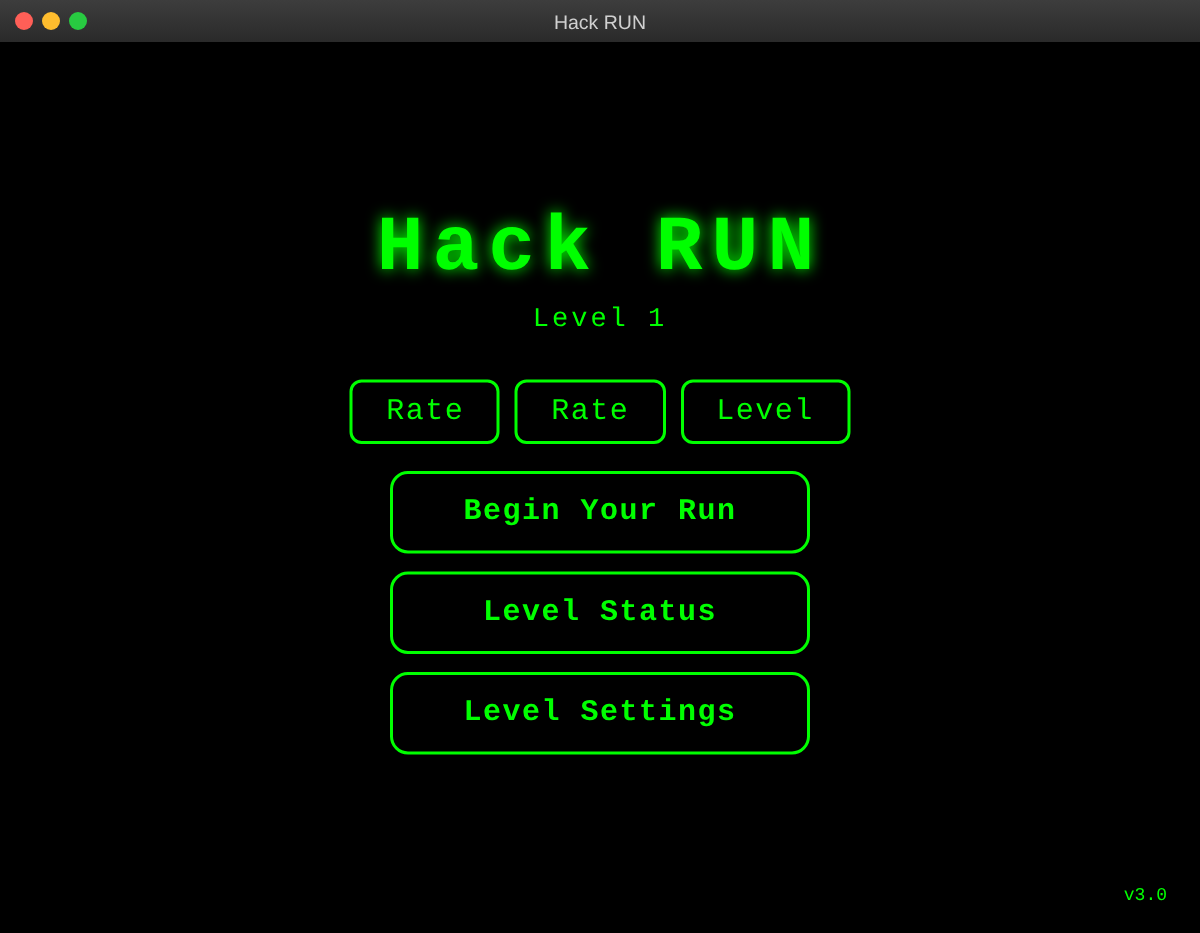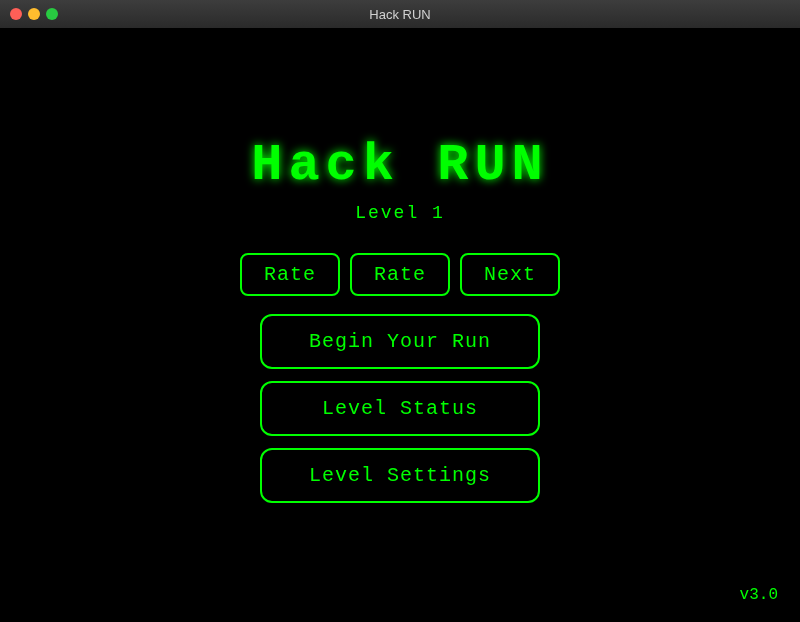--- a/index.html
+++ b/index.html
@@ -104,34 +104,34 @@
     }
 
     .btn-large {
       color: #00ff00;
       background: transparent;
       border: 2px solid #00ff00;
       border-radius: 12px;
       padding: 14px 0;
       width: 280px;
       font-size: 20px;
-      font-weight: normal;
+      font-weight: bold;
       font-family: 'Courier New', Courier, monospace;
       cursor: pointer;
       letter-spacing: 1px;
       margin-bottom: 12px;
       text-align: center;
     }
 
     .version-text {
       position: absolute;
       bottom: 18px;
       right: 22px;
       color: #00ff00;
-      font-size: 16px;
+      font-size: 12px;
       font-family: 'Courier New', Courier, monospace;
     }
   </style>
 </head>
 <body>
 
 <div class="title-bar">
   <div class="title-bar-buttons">
     <button class="tb-btn tb-close"></button>
     <button class="tb-btn tb-minimize"></button>
@@ -141,21 +141,21 @@
 </div>
 
 <div class="main-content">
 
   <div class="app-title">Hack  RUN</div>
   <div class="level-text">Level 1</div>
 
   <div class="small-buttons-row">
     <button class="btn-small">Rate</button>
     <button class="btn-small">Rate</button>
-    <button class="btn-small">Next</button>
+    <button class="btn-small">Level</button>
   </div>
 
   <button class="btn-large">Begin Your Run</button>
   <button class="btn-large">Level Status</button>
   <button class="btn-large">Level Settings</button>
 
   <div class="version-text">v3.0</div>
 </div>
 
 </body></html>

